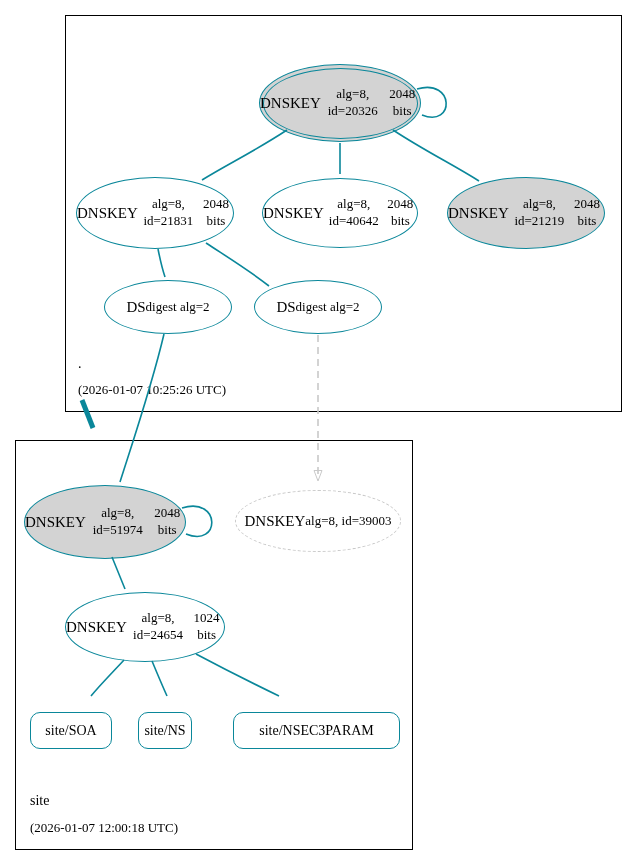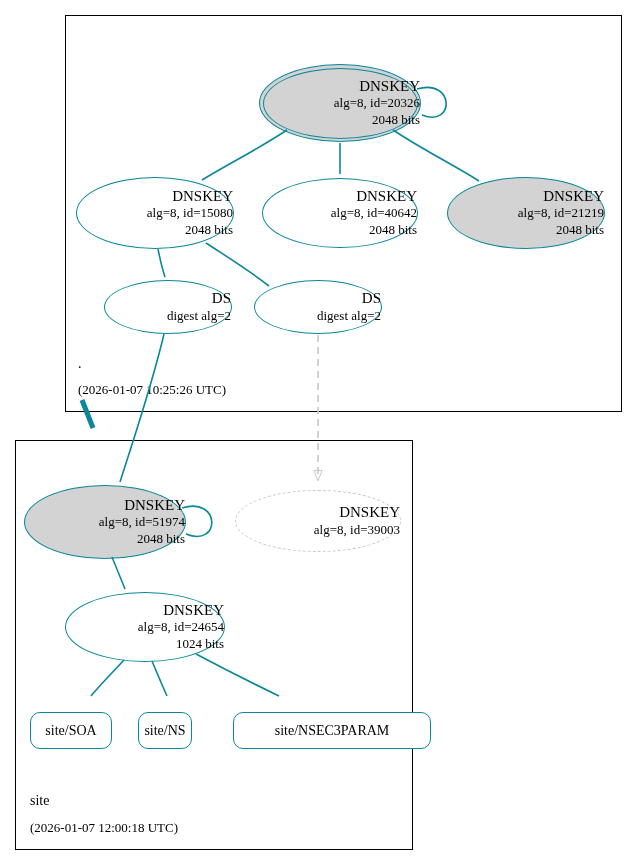--- a/index.html
+++ b/index.html
@@ -15,22 +15,22 @@
     position:absolute;
     border:1px solid #000;
     background:#fff;
     z-index:1;
   }
   .ellipse{
     position:absolute;
     border:1.5px solid #0a879a;
     border-radius:50%;
     background:#fff;
-    display:flex;flex-direction:column;
-    align-items:flex-end;justify-content:center;
+    display:flex;flex-direction:row;
+    align-items:center;justify-content:center;
     text-align:center;
     z-index:2;
     box-sizing:border-box;
   }
   .ellipse.gray{background:#d3d3d3;}
   .ellipse.dashed{border:1.5px dashed #c9c9c9;}
   .double-inner{
     position:absolute;
     inset:2.5px;
     border:1.3px solid #0a879a;
@@ -100,21 +100,21 @@
 
   <div class="ellipse gray" style="left:259px;top:64px;width:162px;height:78px;">
     <div class="double-inner"></div>
     <span class="node-type">DNSKEY</span>
     <span class="node-params">alg=8, id=20326</span>
     <span class="node-size">2048 bits</span>
   </div>
 
   <div class="ellipse" style="left:76px;top:177px;width:158px;height:72px;">
     <span class="node-type">DNSKEY</span>
-    <span class="node-params">alg=8, id=15080</span>
+    <span class="node-params">alg=8, id=21831</span>
     <span class="node-size">2048 bits</span>
   </div>
 
   <div class="ellipse" style="left:262px;top:178px;width:156px;height:70px;">
     <span class="node-type">DNSKEY</span>
     <span class="node-params">alg=8, id=40642</span>
     <span class="node-size">2048 bits</span>
   </div>
 
   <div class="ellipse gray" style="left:447px;top:177px;width:158px;height:72px;">
@@ -148,18 +148,18 @@
   </div>
 
   <div class="ellipse" style="left:65px;top:592px;width:160px;height:70px;">
     <span class="node-type">DNSKEY</span>
     <span class="node-params">alg=8, id=24654</span>
     <span class="node-size">1024 bits</span>
   </div>
 
   <div class="rrset" style="left:30px;top:700px;width:82px;height:37px;">site/SOA</div>
   <div class="rrset" style="left:138px;top:700px;width:54px;height:37px;">site/NS</div>
-  <div class="rrset" style="left:233px;top:700px;width:198px;height:37px;">site/NSEC3PARAM</div>
+  <div class="rrset" style="left:233px;top:700px;width:167px;height:37px;">site/NSEC3PARAM</div>
 
   <div class="zone-label" style="left:30px;top:793px;">site</div>
   <div class="zone-ts" style="left:30px;top:820px;">(2026-01-07 12:00:18 UTC)</div>
 
 </div>
 
 </body></html>

